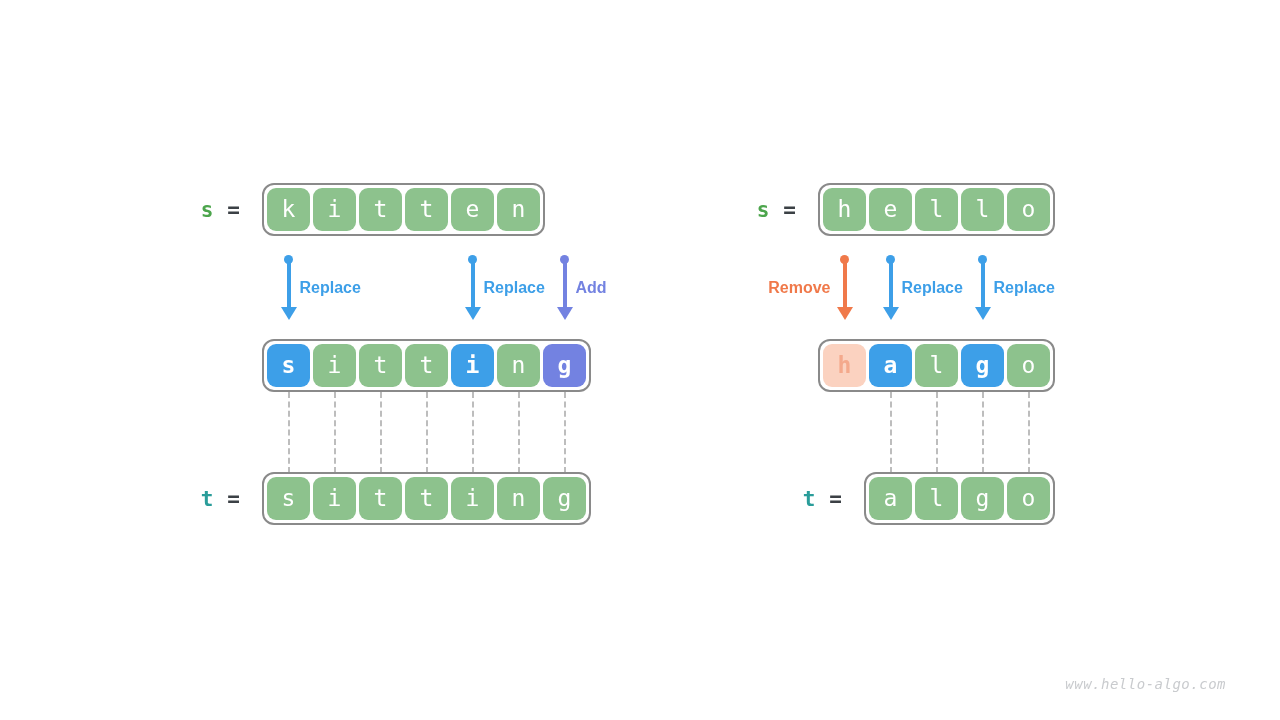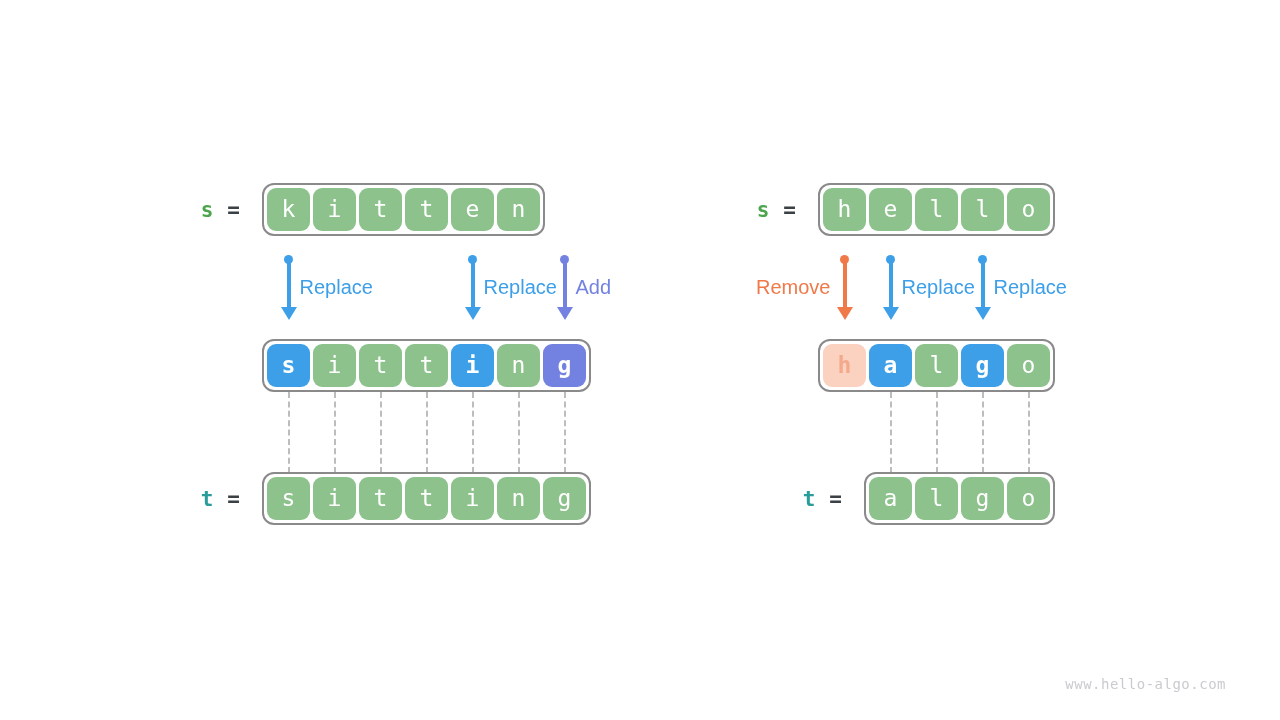--- a/index.html
+++ b/index.html
@@ -22,21 +22,21 @@
     position:absolute;display:flex;align-items:center;gap:14px;z-index:2;
     font-family:"DejaVu Sans Mono","Liberation Mono",monospace;
     font-size:21px;font-weight:bold;
   }
   .op-arrow{position:absolute;width:16px;z-index:2;}
   .op-dot{position:absolute;left:3.5px;top:0;width:9px;height:9px;border-radius:50%;}
   .op-shaft{position:absolute;left:6px;top:4px;width:4px;}
   .op-head{position:absolute;left:0;width:0;height:0;border-left:8px solid transparent;border-right:8px solid transparent;}
   .op-label{
     position:absolute;display:flex;align-items:center;z-index:2;
-    font-size:20px;font-weight:normal;white-space:nowrap;
+    font-size:16px;font-weight:bold;white-space:nowrap;
   }
   .connector{position:absolute;width:0;border-left:2px dashed #bdbdbd;z-index:1;}
   .watermark{
     position:absolute;right:54px;top:676px;z-index:2;
     font-family:"DejaVu Sans Mono","Liberation Mono",monospace;
     font-size:14px;letter-spacing:0.5px;
   }
 </style>
 </head>
 <body>
@@ -146,14 +146,14 @@
         <div class="op-dot" style="background: rgb(61, 159, 232);"></div>
         <div class="op-shaft" style="background: rgb(61, 159, 232); height: 49px;"></div>
         <div class="op-head" style="top: 52px; border-top: 13px solid rgb(61, 159, 232);"></div>
       </div>
       <div class="op-label" style="top: 255px; height: 65px; color: rgb(61, 159, 232); left: 993.5px;">Replace</div>
       <div class="connector" style="left: 889.5px; top: 392px; height: 81px; border-left-color: rgb(189, 189, 189);"></div>
       <div class="connector" style="left: 935.5px; top: 392px; height: 81px; border-left-color: rgb(189, 189, 189);"></div>
       <div class="connector" style="left: 981.5px; top: 392px; height: 81px; border-left-color: rgb(189, 189, 189);"></div>
       <div class="connector" style="left: 1027.5px; top: 392px; height: 81px; border-left-color: rgb(189, 189, 189);"></div>
     </div>
-  <div class="watermark" style="color: rgb(201, 203, 206);">www.hello-algo.com</div>
+  <div class="watermark" style="color: rgb(201, 203, 206); font-style: italic;">www.hello-algo.com</div>
 </div>
 
 </body></html>

